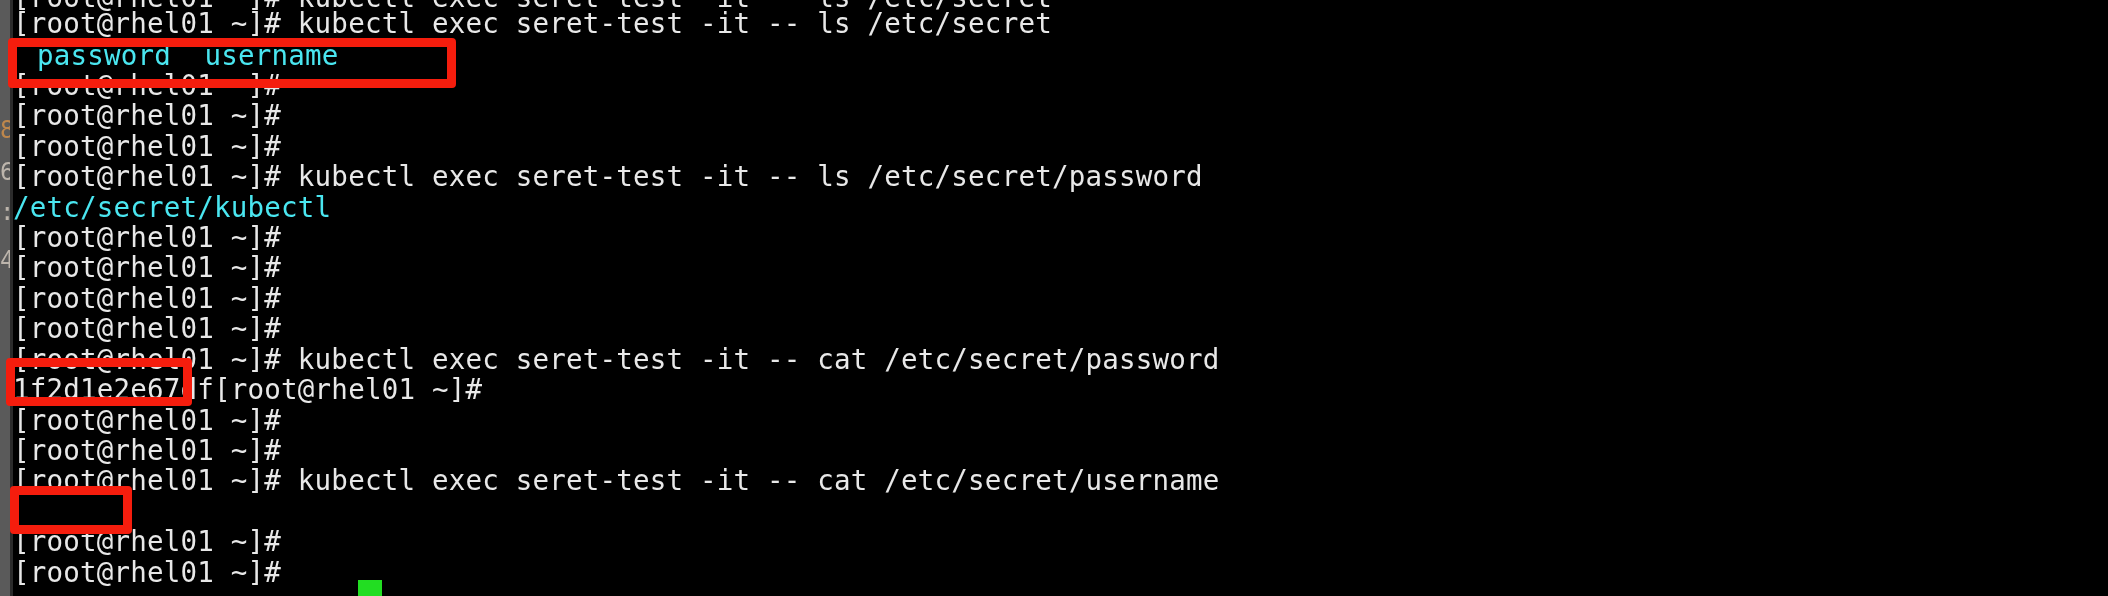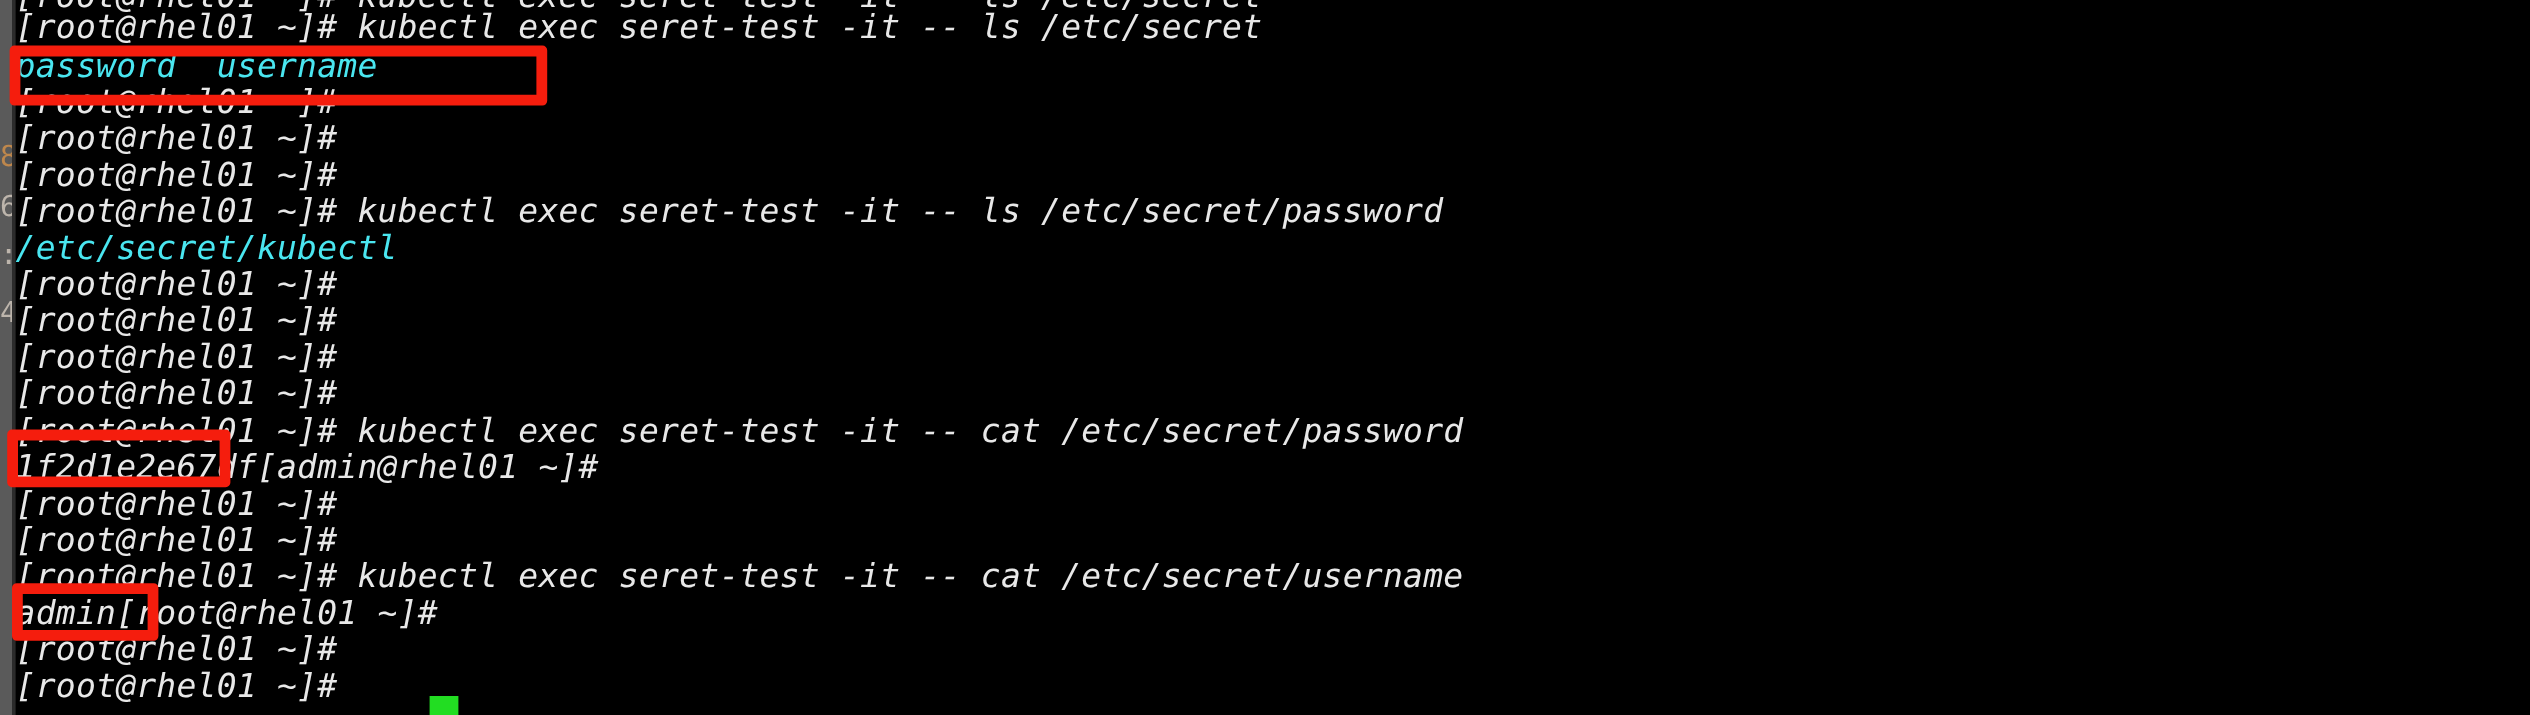--- a/index.html
+++ b/index.html
@@ -53,21 +53,20 @@
   .gutter-artifact.accent { color: #d08f4a; }
 
   
   #term {
     position: absolute;
     left: 13px;
     top: 0;
     width: 2095px;
     height: 484px;
     z-index: 2;
-    font-style: italic;
   }
 
   .tline {
     position: absolute;
     left: 0;
     white-space: pre;
     font-size: 27.5px;
     line-height: 30.5px;
     letter-spacing: 0.2px;
     font-family: "DejaVu Sans Mono", "Liberation Mono", monospace;
@@ -103,36 +102,35 @@
   <div id="gutter-artifacts">
       <div class="gutter-artifact accent" style="top: 118px;">8</div>
       <div class="gutter-artifact" style="top: 160px;">6</div>
       <div class="gutter-artifact" style="top: 200px;">:</div>
       <div class="gutter-artifact" style="top: 248px;">4</div>
     </div>
 
   <div id="term">
       <div class="tline" style="top: -18px;"><span class="c-white">[root@rhel01 ~]# kubectl exec seret-test -it -- ls /etc/secret</span></div>
       <div class="tline" style="top: 8px;"><span class="c-white">[root@rhel01 ~]# kubectl exec seret-test -it -- ls /etc/secret</span></div>
-      <div class="tline" style="top: 40px;"><span class="c-cyan">password  username</span></div>
+      <div class="tline" style="top: 40px; margin-left: 24px;"><span class="c-cyan">password  username</span></div>
       <div class="tline" style="top: 70px;"><span class="c-white">[root@rhel01 ~]#</span></div>
       <div class="tline" style="top: 100px;"><span class="c-white">[root@rhel01 ~]#</span></div>
       <div class="tline" style="top: 131px;"><span class="c-white">[root@rhel01 ~]#</span></div>
       <div class="tline" style="top: 161px;"><span class="c-white">[root@rhel01 ~]# kubectl exec seret-test -it -- ls /etc/secret/password</span></div>
       <div class="tline" style="top: 192px;"><span class="c-cyan">/etc/secret/kubectl</span></div>
       <div class="tline" style="top: 222px;"><span class="c-white">[root@rhel01 ~]#</span></div>
       <div class="tline" style="top: 252px;"><span class="c-white">[root@rhel01 ~]#</span></div>
       <div class="tline" style="top: 283px;"><span class="c-white">[root@rhel01 ~]#</span></div>
       <div class="tline" style="top: 313px;"><span class="c-white">[root@rhel01 ~]#</span></div>
       <div class="tline" style="top: 344px;"><span class="c-white">[root@rhel01 ~]# kubectl exec seret-test -it -- cat /etc/secret/password</span></div>
-      <div class="tline" style="top: 374px;"><span class="c-white">1f2d1e2e67df[admin@rhel01 ~]#</span></div>
+      <div class="tline" style="top: 374px;"><span class="c-white">1f2d1e2e67df[root@rhel01 ~]#</span></div>
       <div class="tline" style="top: 405px;"><span class="c-white">[root@rhel01 ~]#</span></div>
       <div class="tline" style="top: 435px;"><span class="c-white">[root@rhel01 ~]#</span></div>
       <div class="tline" style="top: 465px;"><span class="c-white">[root@rhel01 ~]# kubectl exec seret-test -it -- cat /etc/secret/username</span></div>
-      <div class="tline" style="top: 496px;"><span class="c-white">admin[root@rhel01 ~]#</span></div>
       <div class="tline" style="top: 526px;"><span class="c-white">[root@rhel01 ~]#</span></div>
       <div class="tline" style="top: 557px;"><span class="c-white">[root@rhel01 ~]#</span></div>
     </div>
 
   <div id="cursor" style="left: 358px; top: 580px; width: 24px; height: 16px; background: rgb(34, 221, 34);"></div>
 
   <div id="annotations">
       <div class="redbox" style="left: 8px; top: 38px; width: 448px; height: 50px; border-color: rgb(245, 29, 13);"></div>
       <div class="redbox" style="left: 6px; top: 358px; width: 186px; height: 48px; border-color: rgb(245, 29, 13);"></div>
       <div class="redbox" style="left: 10px; top: 486px; width: 122px; height: 48px; border-color: rgb(245, 29, 13);"></div>

